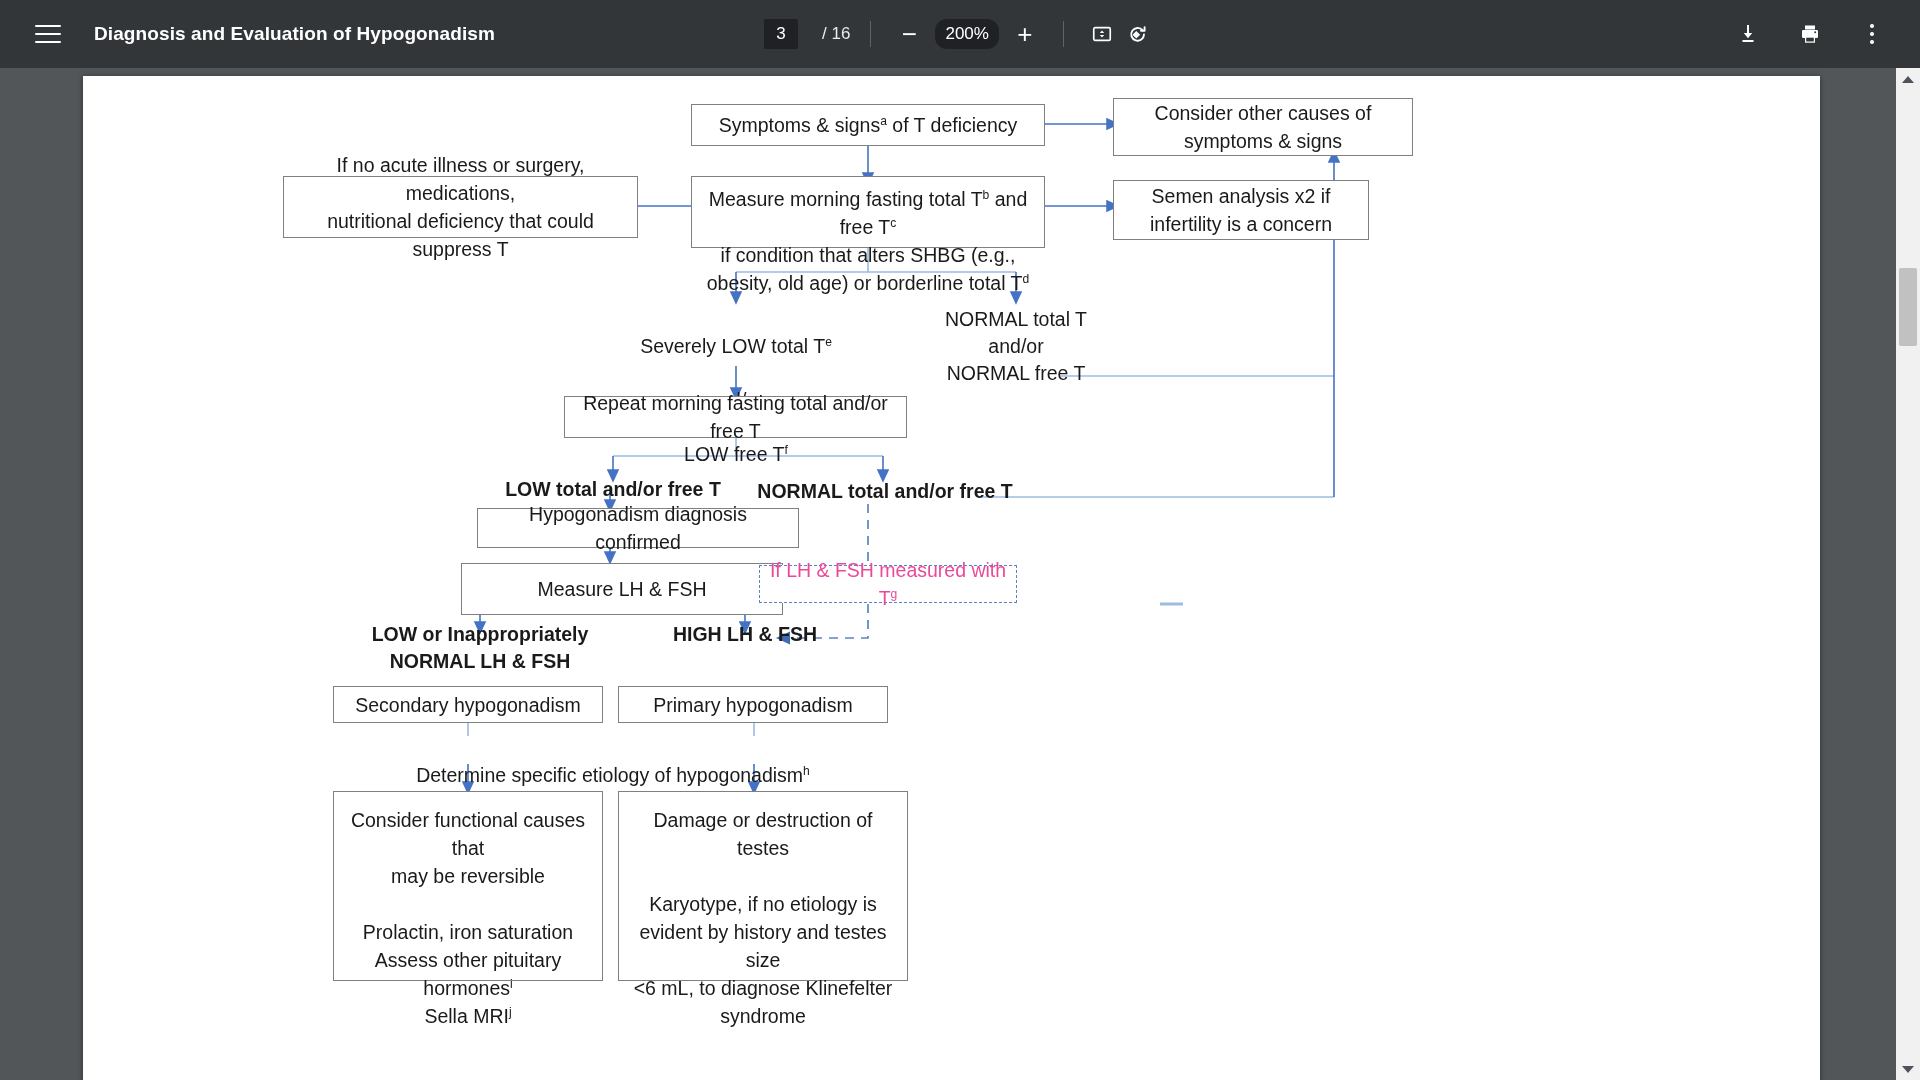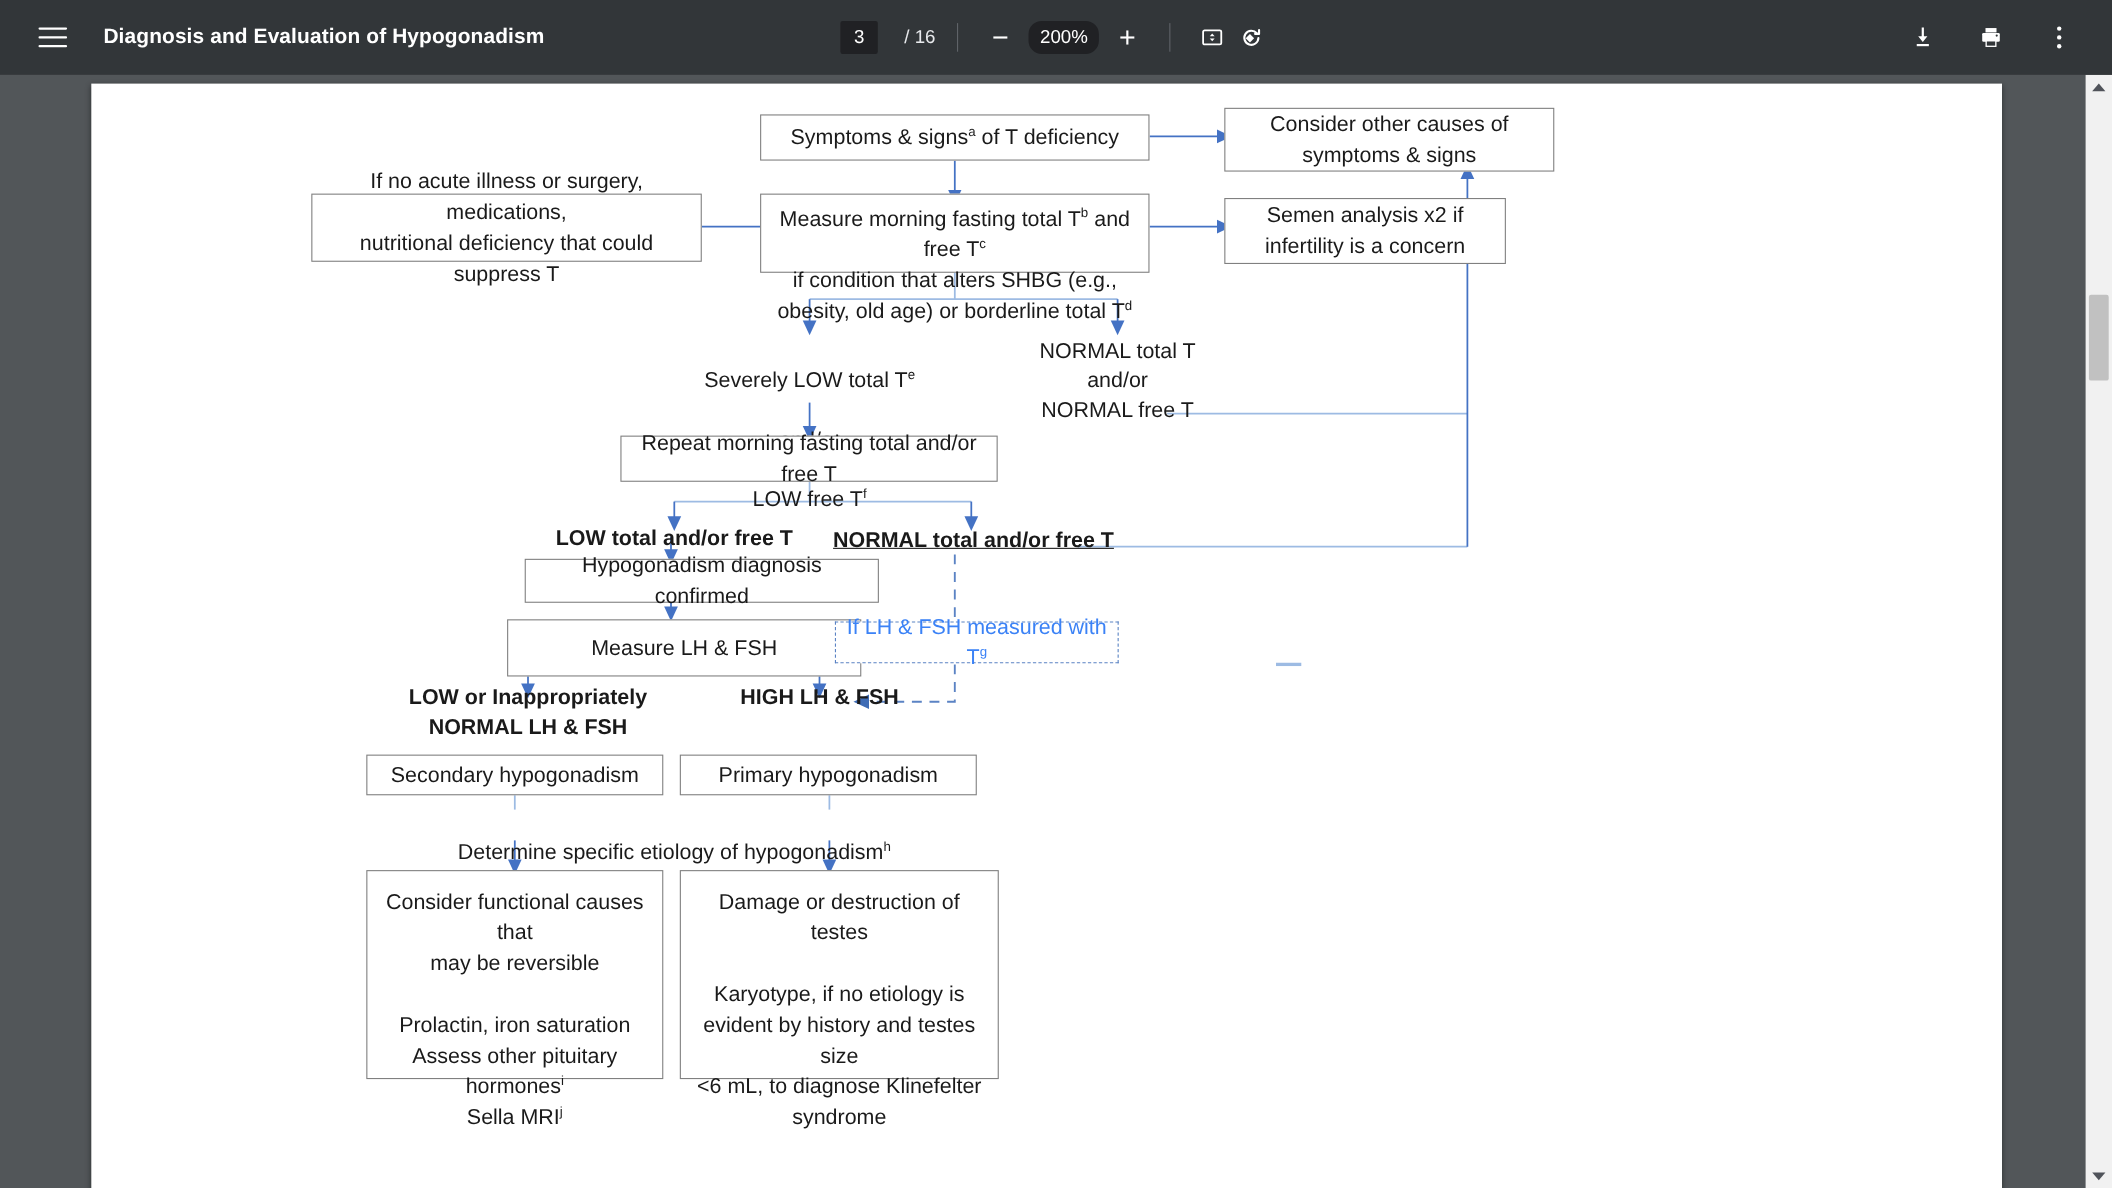--- a/index.html
+++ b/index.html
@@ -99,21 +99,21 @@
     background: #ffffff;
     color: #1a1a1a;
     font-size: 19.5px;
     line-height: 28px;
     text-align: center;
     display: flex; align-items: center; justify-content: center;
     padding: 4px 8px;
   }
   .node.dashed {
     border: 1px dashed #5b83c4;
-    color: #3b82f6;
+    color: #ec4899;
   }
   .label {
     position: absolute;
     color: #1a1a1a;
     font-size: 19.5px;
     line-height: 27px;
     text-align: center;
     white-space: pre-line;
   }
   .label.bold { font-weight: bold; }
@@ -298,21 +298,21 @@
       </div>
 
       <div class="label" style="left:793px; top:230px; width:280px;">NORMAL total T
 and/or
 NORMAL free T</div>
 
       <div class="node" style="left:481px; top:320px; width:343px; height:42px;">Repeat morning fasting total and/or free T</div>
 
       <div class="label bold" style="left:380px; top:400px; width:300px;">LOW total and/or free T</div>
 
-      <div class="label bold" style="left:648px; top:402px; width:308px;text-decoration:underline;">NORMAL total and/or free T</div>
+      <div class="label bold" style="left:648px; top:402px; width:308px;">NORMAL total and/or free T</div>
 
       <div class="node" style="left:378px; top:432px; width:322px; height:40px;margin-left:16px;">Hypogonadism diagnosis confirmed</div>
 
       <div class="node" style="left:378px; top:487px; width:322px; height:52px;">Measure LH &amp; FSH</div>
 
       <div class="node dashed" style="left:676px; top:489px; width:258px; height:38px;">
         <span><span>If LH &amp; FSH measured with T</span><sup>g</sup></span>
       </div>
 
       <div class="label bold" style="left:247px; top:545px; width:300px;">LOW or Inappropriately

